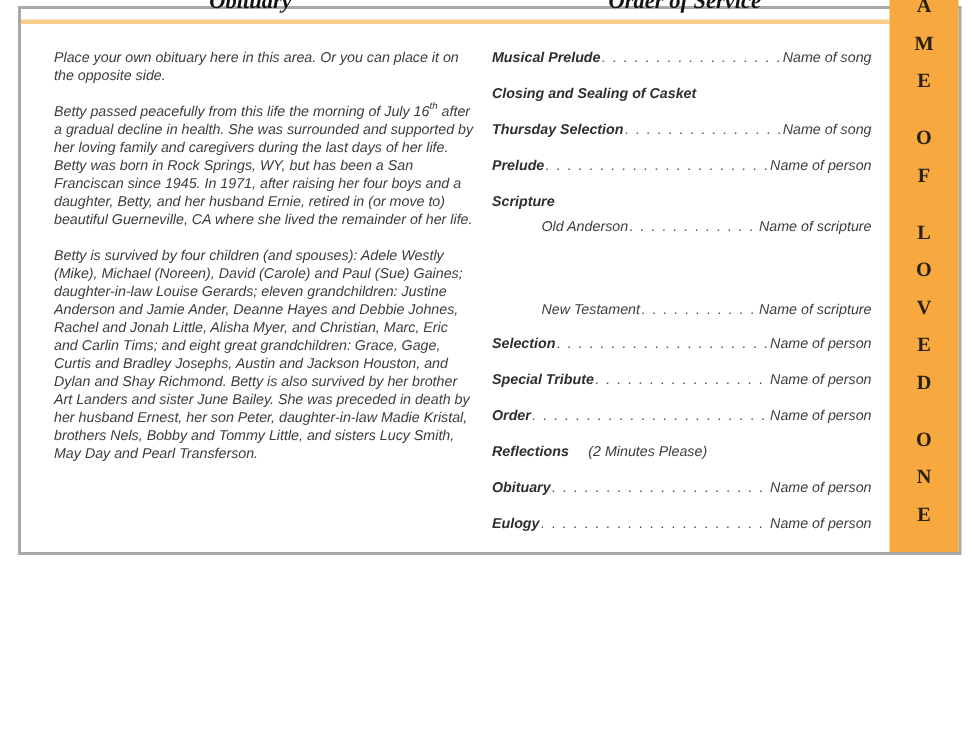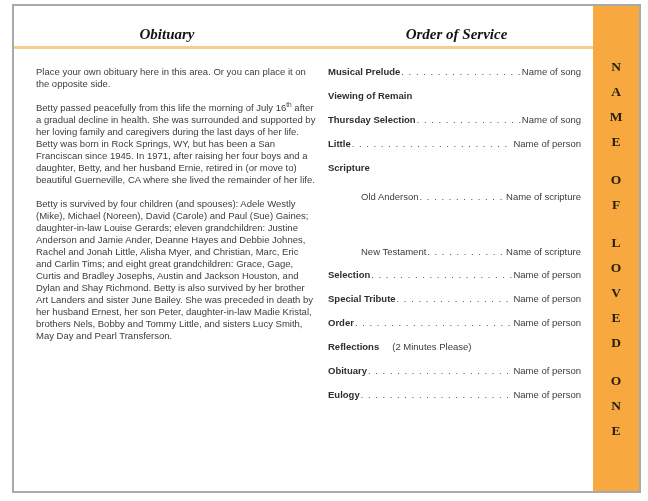--- a/index.html
+++ b/index.html
@@ -1,51 +1,51 @@
 <!DOCTYPE html>
 <html><head>
 <meta charset="utf-8">
 <style>
   html, body { margin:0; padding:0; }
   body {
     width:648px; height:501px; position:relative; overflow:hidden;
     background:#ffffff; font-family:"Liberation Sans", sans-serif;
   }
   .page {
-    position:absolute; left:12px; top:4px; width:629px; height:489px;
+    position:absolute; left:12px; top:4px; width:629px; height:366px;
     box-sizing:border-box; border:2px solid #a9a9a9; background:#ffffff;
-    display:flex; flex-direction:row;
+    display:flex; flex-direction:row;align-items:flex-end;
   }
   .content { flex:1; display:flex; flex-direction:column; min-width:0; }
   .header-row { display:flex; height:37px; align-items:flex-end; padding-bottom:3px; }
   .col-head-left { width:306px; text-align:center; }
   .col-head-right { flex:1; text-align:center; }
   .doc-title {
     font-family:"Liberation Serif", serif; font-style:italic; font-weight:bold;
     font-size:15px; color:#141414; margin:0; display:inline-block;
   }
   .accent-line { height:3px; background:#facd8b; flex:none; }
-  .cols { display:flex; flex:1; min-height:0; }
+  .cols { display:flex; flex:1; min-height:0;font-style:italic; }
   .col-left { width:306px; box-sizing:border-box; padding:17px 4px 0 22px; }
   .ob-para { font-size:9.5px; line-height:12px; color:#3c3c3c; margin:0 0 12px 0; }
   .ob-para sup { font-size:6.5px; line-height:0; }
   .col-right { flex:1; box-sizing:border-box; padding:17px 12px 0 8px; min-width:0; }
   .svc-row {
     display:flex; align-items:baseline; font-size:9.5px; color:#3c3c3c;
     margin-bottom:13px; white-space:nowrap;
   }
   .svc-label { font-weight:bold; color:#2e2e2e; }
   .svc-note { margin-left:13px; color:#3c3c3c; }
   .svc-leader { flex:1; overflow:hidden; white-space:nowrap; color:#4a4a4a; margin:0 1px; min-width:8px; }
   .svc-leader::after {
     content: ". . . . . . . . . . . . . . . . . . . . . . . . . . . . . . . . . . . . . . . . . . . .";
     letter-spacing:1px;
   }
   .svc-value { color:#3c3c3c; }
-  .svc-row.has-sub { margin-bottom:18px; }
+  .svc-row.has-sub { margin-bottom:6px; }
   .svc-row.sub { margin-bottom:1px; padding-left:33px; }
   .svc-row.sub .svc-sublabel { font-weight:normal; color:#3c3c3c; }
   .svc-row.sub-last { margin-bottom:12px;margin-top:44px; }
   .sidebar {
     width:46px; flex:none; background:#f7a83e;
     display:flex; flex-direction:column; align-items:center; justify-content:center;
   }
   .sb-word { margin:13px 0; }
   .sb-letter {
     font-family:"Liberation Serif", serif; font-weight:bold; font-size:13.5px;
@@ -75,29 +75,29 @@
           </div>
       </div>
       <div class="col-right">
         <div id="service-list">
             <div class="svc-row">
               <span class="svc-label">Musical Prelude</span>
               <span class="svc-leader"></span>
               <span class="svc-value">Name of song</span>
             </div>
             <div class="svc-row">
-              <span class="svc-label">Viewing of Remain</span>
+              <span class="svc-label">Closing and Sealing of Casket</span>
             </div>
             <div class="svc-row">
               <span class="svc-label">Thursday Selection</span>
               <span class="svc-leader"></span>
               <span class="svc-value">Name of song</span>
             </div>
             <div class="svc-row">
-              <span class="svc-label">Little</span>
+              <span class="svc-label">Prelude</span>
               <span class="svc-leader"></span>
               <span class="svc-value">Name of person</span>
             </div>
             <div class="svc-row has-sub">
               <span class="svc-label">Scripture</span>
             </div>
             <div class="svc-row sub">
               <span class="svc-sublabel">Old Anderson</span>
               <span class="svc-leader"></span>
               <span class="svc-value">Name of scripture</span>

